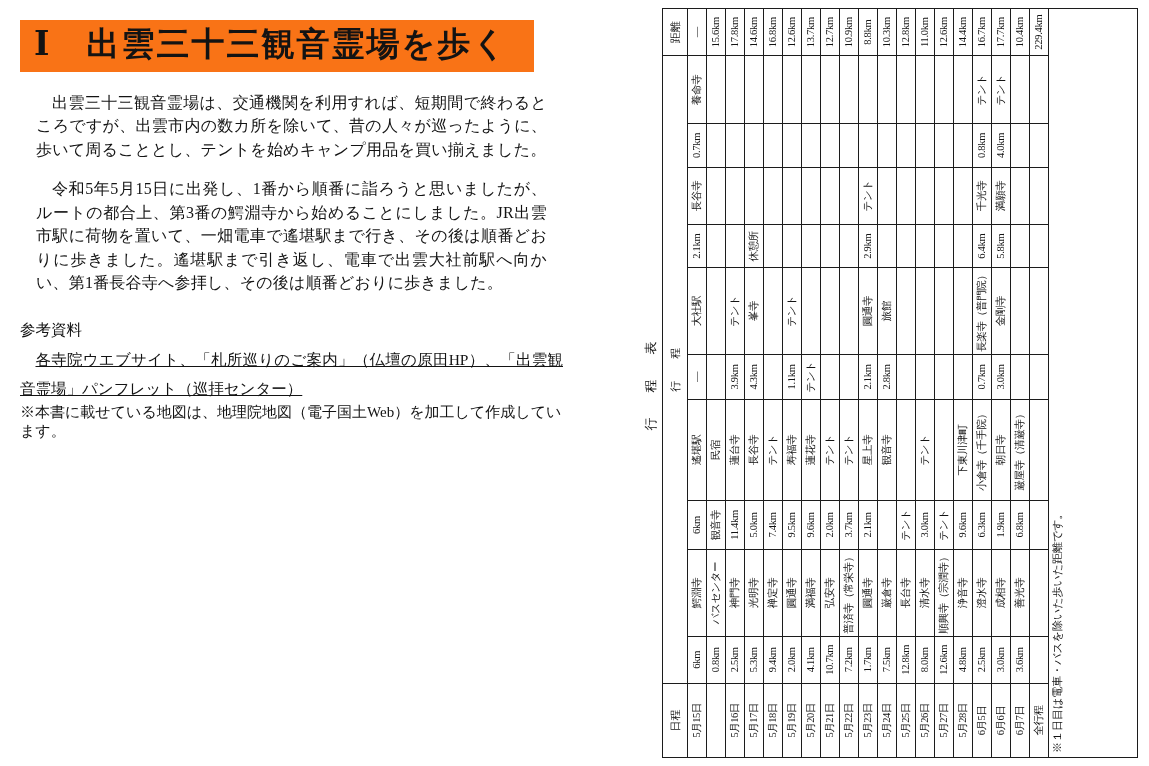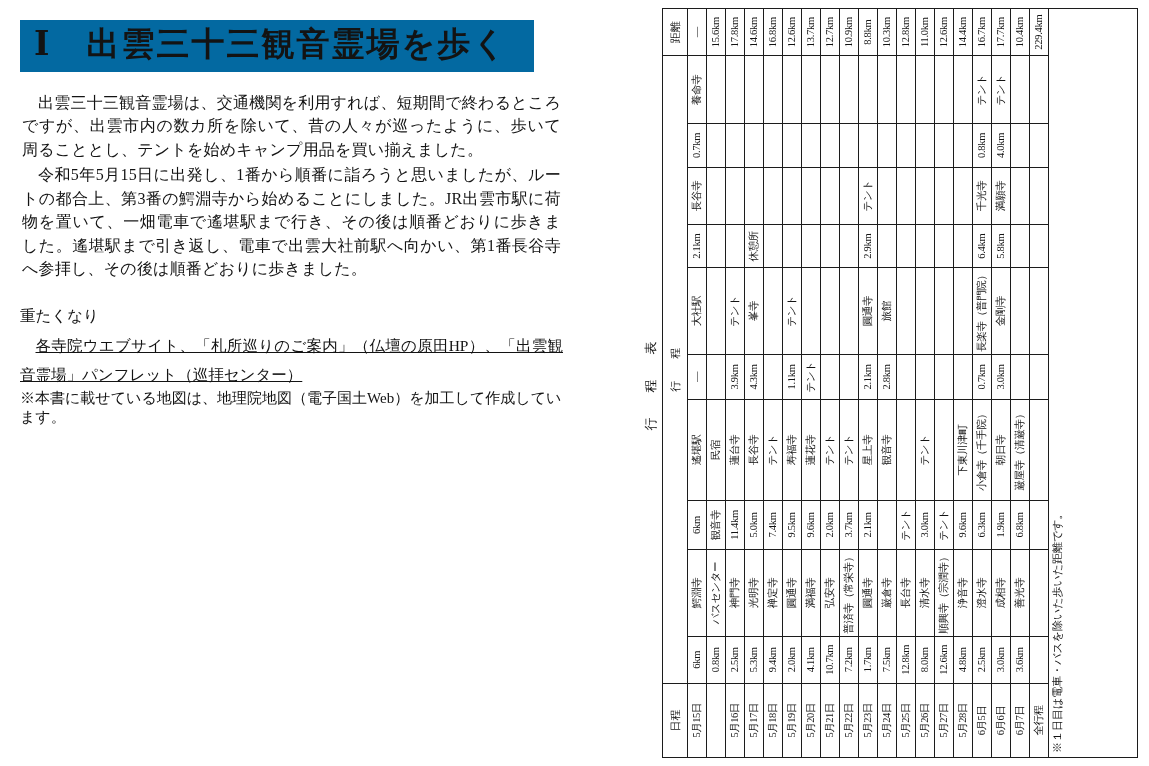--- a/index.html
+++ b/index.html
@@ -8,21 +8,21 @@
     font-family:"Liberation Serif","DejaVu Serif",serif;
     position:relative;overflow:hidden;
   }
   .left-col{position:absolute;left:20px;top:20px;width:543px;}
   .doc-title{
     display:inline-block;font-size:33px;font-weight:bold;
     padding:6px 26px 8px 14px;letter-spacing:2px;line-height:1.15;
   }
   .body-text{margin-top:19px;}
   .body-text p{
-    margin:2px;font-size:16px;line-height:23.5px;text-indent:1em;
+    margin:16px;font-size:16px;line-height:23.5px;text-indent:1em;
     text-align:justify;letter-spacing:0.2px;
   }
   .ref-heading{margin-top:25px;font-size:15.5px;}
   .ref-text{
     margin-top:4px;font-size:15.5px;line-height:29px;text-indent:1em;
     text-align:justify;
     text-decoration:underline;
   }
   .map-note{font-size:15px;}
 
@@ -48,26 +48,26 @@
   table.itin td.distc{font-size:10.5px;}
   table.itin tr.fnote td{
     height:82px;vertical-align:top;text-align:left;
     padding:3px 4px;font-size:11px;letter-spacing:0;
   }
 </style>
 </head>
 <body>
 
 <div class="left-col">
-  <div class="doc-title" style="background-color: #0369a1;">Ⅰ　出雲三十三観音霊場を歩く</div>
+  <div class="doc-title" style="background-color: #f97316;">Ⅰ　出雲三十三観音霊場を歩く</div>
   <div class="body-text">
     <p>出雲三十三観音霊場は、交通機関を利用すれば、短期間で終わるところですが、出雲市内の数カ所を除いて、昔の人々が巡ったように、歩いて周ることとし、テントを始めキャンプ用品を買い揃えました。</p>
     <p>令和5年5月15日に出発し、1番から順番に詣ろうと思いましたが、ルートの都合上、第3番の鰐淵寺から始めることにしました。JR出雲市駅に荷物を置いて、一畑電車で遙堪駅まで行き、その後は順番どおりに歩きました。遙堪駅まで引き返し、電車で出雲大社前駅へ向かい、第1番長谷寺へ参拝し、その後は順番どおりに歩きました。</p>
   </div>
-  <div class="ref-heading">重たくなり</div>
+  <div class="ref-heading">参考資料</div>
   <div class="ref-text">各寺院ウエブサイト、「札所巡りのご案内」（仏壇の原田HP）、「出雲観音霊場」パンフレット（巡拝センター）</div>
   <div class="map-note">※本書に載せている地図は、地理院地図（電子国土Web）を加工して作成しています。</div>
 </div>
 
 <div class="itin-wrap">
   <div class="itin-title">行　程　表</div>
   <table class="itin">
     <colgroup>
       <col style="width:72px">
         <col style="width:46px">

